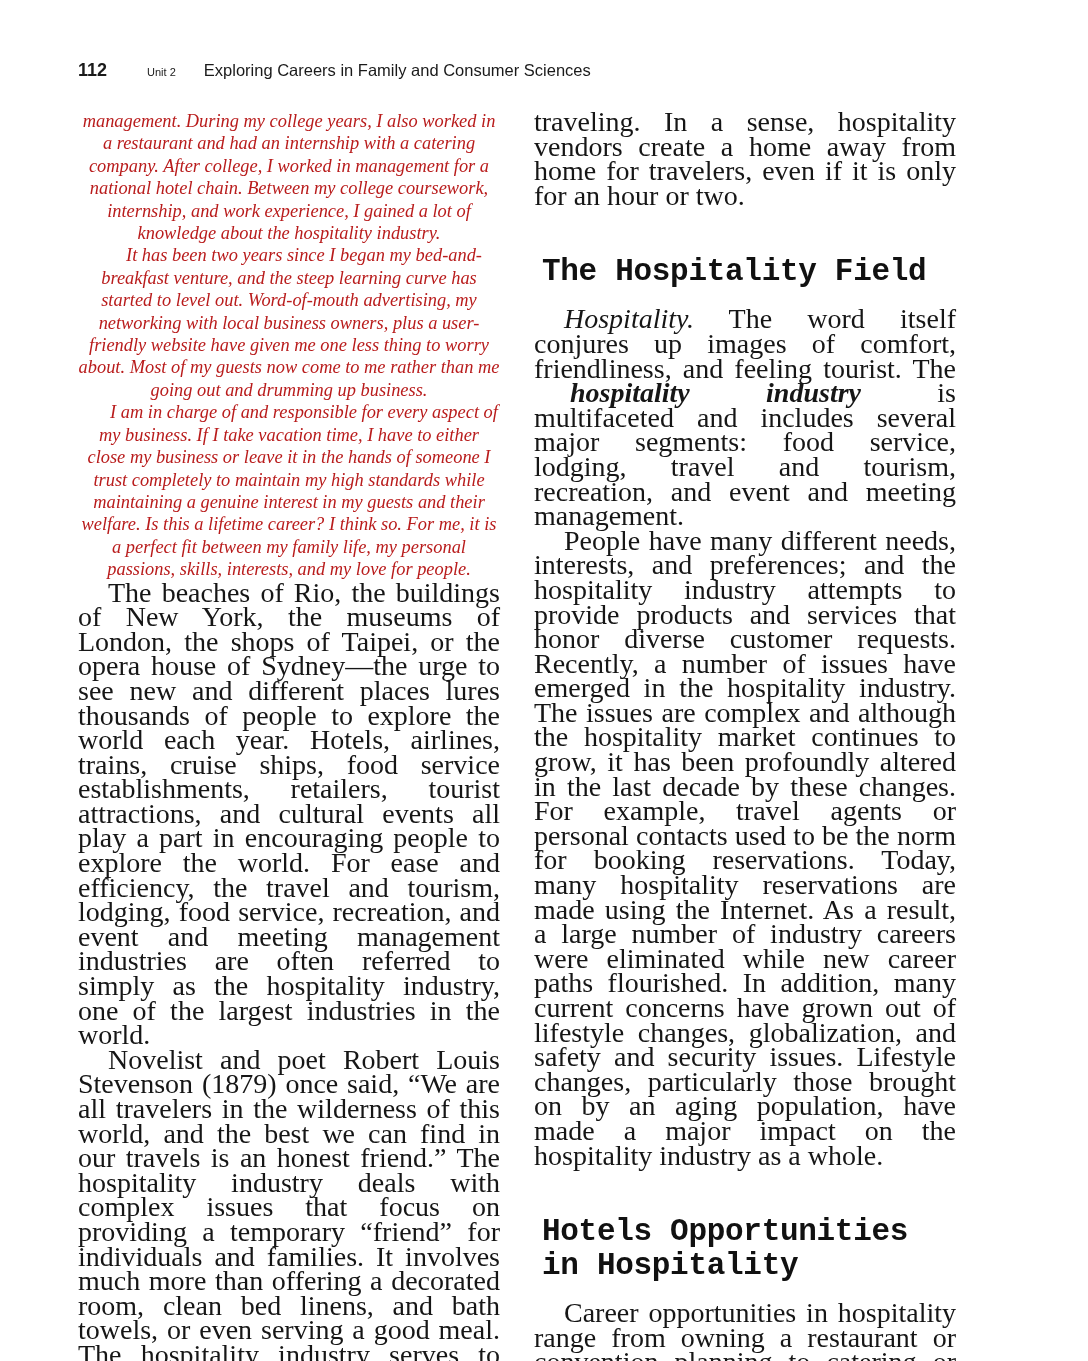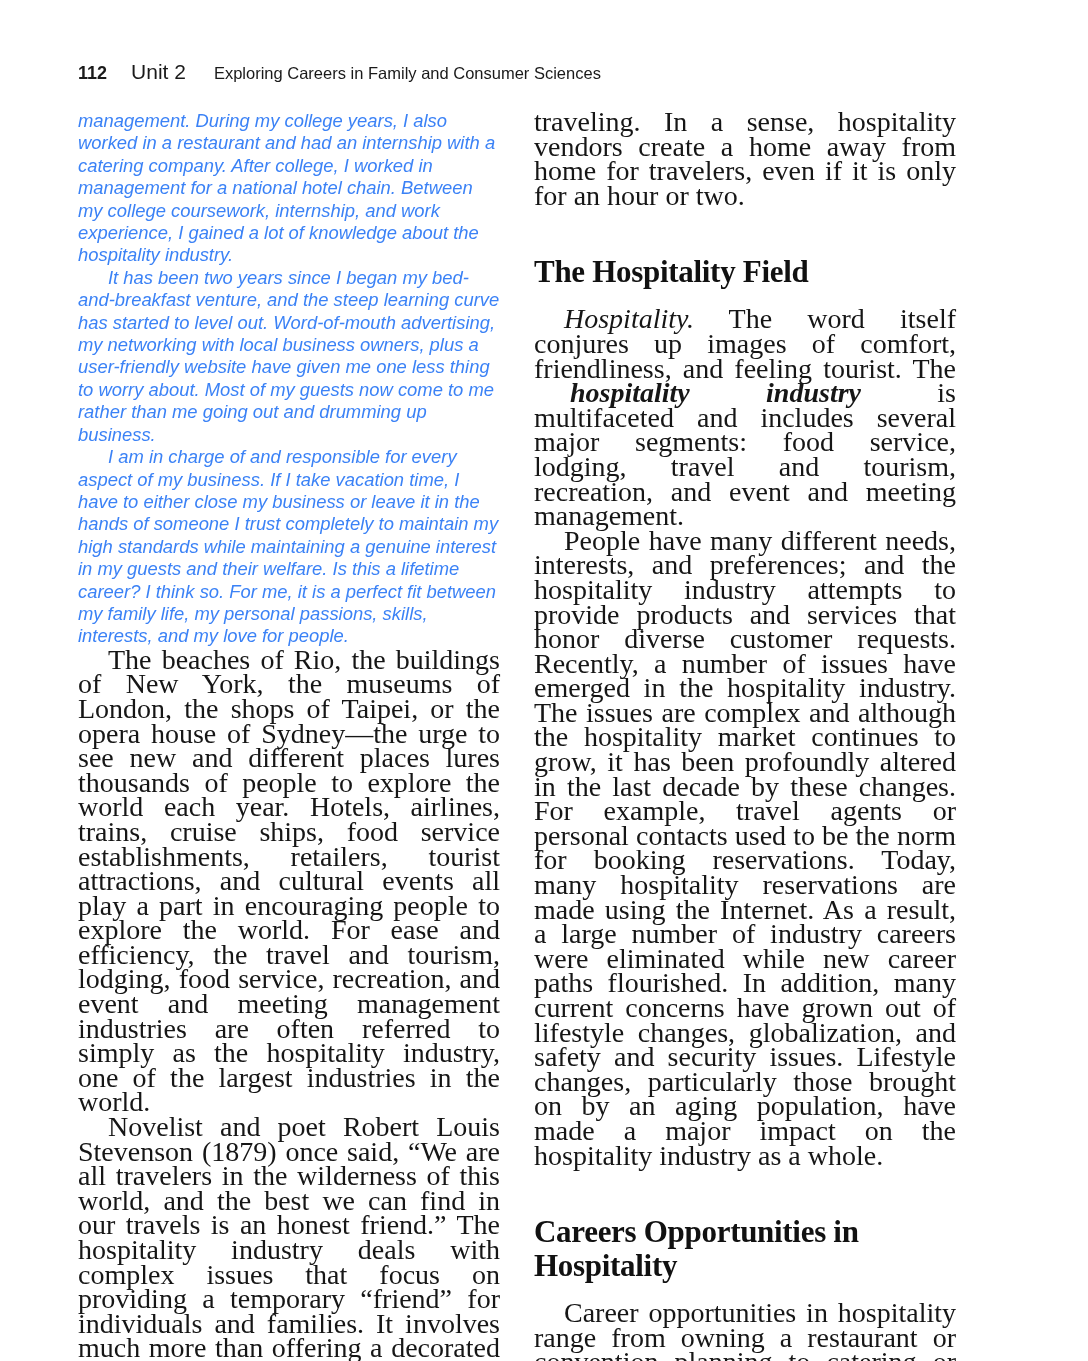--- a/index.html
+++ b/index.html
@@ -15,59 +15,59 @@
     position: absolute;
     left: 78px;
     top: 60px;
     display: flex;
     align-items: baseline;
     font-family: "Liberation Sans", sans-serif;
     color: #1a1a1a;
     white-space: nowrap;
   }
   .running-head .pagenum { font-size: 18px; font-weight: bold; }
-  .running-head .unit    { font-size: 21px; margin-left: 24px; }
+  .running-head .unit    { font-size: 11px; margin-left: 40px; }
   .running-head .rtitle  { font-size: 16.5px; margin-left: 28px; text-align: center; }
 
   .columns {
     position: absolute;
     left: 78px;
     top: 110px;
     width: 956px;
     display: flex;
     gap: 34px;
   }
   .col { width: 422px; }
 
   
   .narr p {
     margin: 0;
-    font-family: Liberation Sans, sans-serif;
+    font-family: Liberation Serif, serif;
     font-style: italic;
     font-size: 18.4px;
     line-height: 22.4px;
-    text-align: left;
-    color: #3b82f6;
+    text-align: center;
+    color: #b91c1c;
   }
   
   .serif p {
     margin: 0;
     font-family: "Liberation Serif", serif;
     font-size: 28px;
     line-height: 24.6px;
     text-align: justify;
     color: #161616;
   }
   p.ind { text-indent: 30px; }
   .serif .lead-it { font-style: italic; }
   .serif .term { font-style: italic; font-weight: bold; margin-left: 36px; }
 
   .section-heading {
-    margin: 47px 0 18px 0;
-    font-family: Liberation Serif, serif;
+    margin: 47px 0 18px 8px;
+    font-family: Liberation Mono, monospace;
     font-weight: bold;
     font-size: 31px;
     line-height: 34px;
     letter-spacing: -0.3px;
     color: #111111;
   }
 </style>
 </head>
 <body>
 
@@ -95,19 +95,19 @@
 
     <div class="col serif">
       <p>traveling. In a sense, hospitality vendors create a home away from home for travelers, even if it is only for an hour or two.</p>
 
       <h1 class="section-heading">The Hospitality Field</h1>
 
       <p class="ind"><span class="lead-it">Hospitality.</span><span> The word itself conjures up images of comfort, friendliness, and feeling tourist. The </span><span class="term">hospitality industry</span><span> is multifaceted and includes several major segments: food service, lodging, travel and tourism, recreation, and event and meeting management.</span></p>
 
       <p class="ind">People have many different needs, interests, and preferences; and the hospitality industry attempts to provide products and services that honor diverse customer requests. Recently, a number of issues have emerged in the hospitality industry. The issues are complex and although the hospitality market continues to grow, it has been profoundly altered in the last decade by these changes. For example, travel agents or personal contacts used to be the norm for booking reservations. Today, many hospitality reservations are made using the Internet. As a result, a large number of industry careers were eliminated while new career paths flourished. In addition, many current concerns have grown out of lifestyle changes, globalization, and safety and security issues. Lifestyle changes, particularly those brought on by an aging population, have made a major impact on the hospitality industry as a whole.</p>
 
-      <h1 class="section-heading">Careers Opportunities in Hospitality</h1>
+      <h1 class="section-heading">Hotels Opportunities in Hospitality</h1>
 
       <p class="ind">Career opportunities in hospitality range from owning a restaurant or convention planning to catering or running a bed-and-breakfast. The hospitality industry offers careers with theme parks, cruise lines, restaurants, hotels, and resorts, just to name a few. The hospitality industry falls under the broad umbrella of family and consumer sciences because the industry</p>
     </div>
 
   </div>
 </div>
 
 </body></html>

